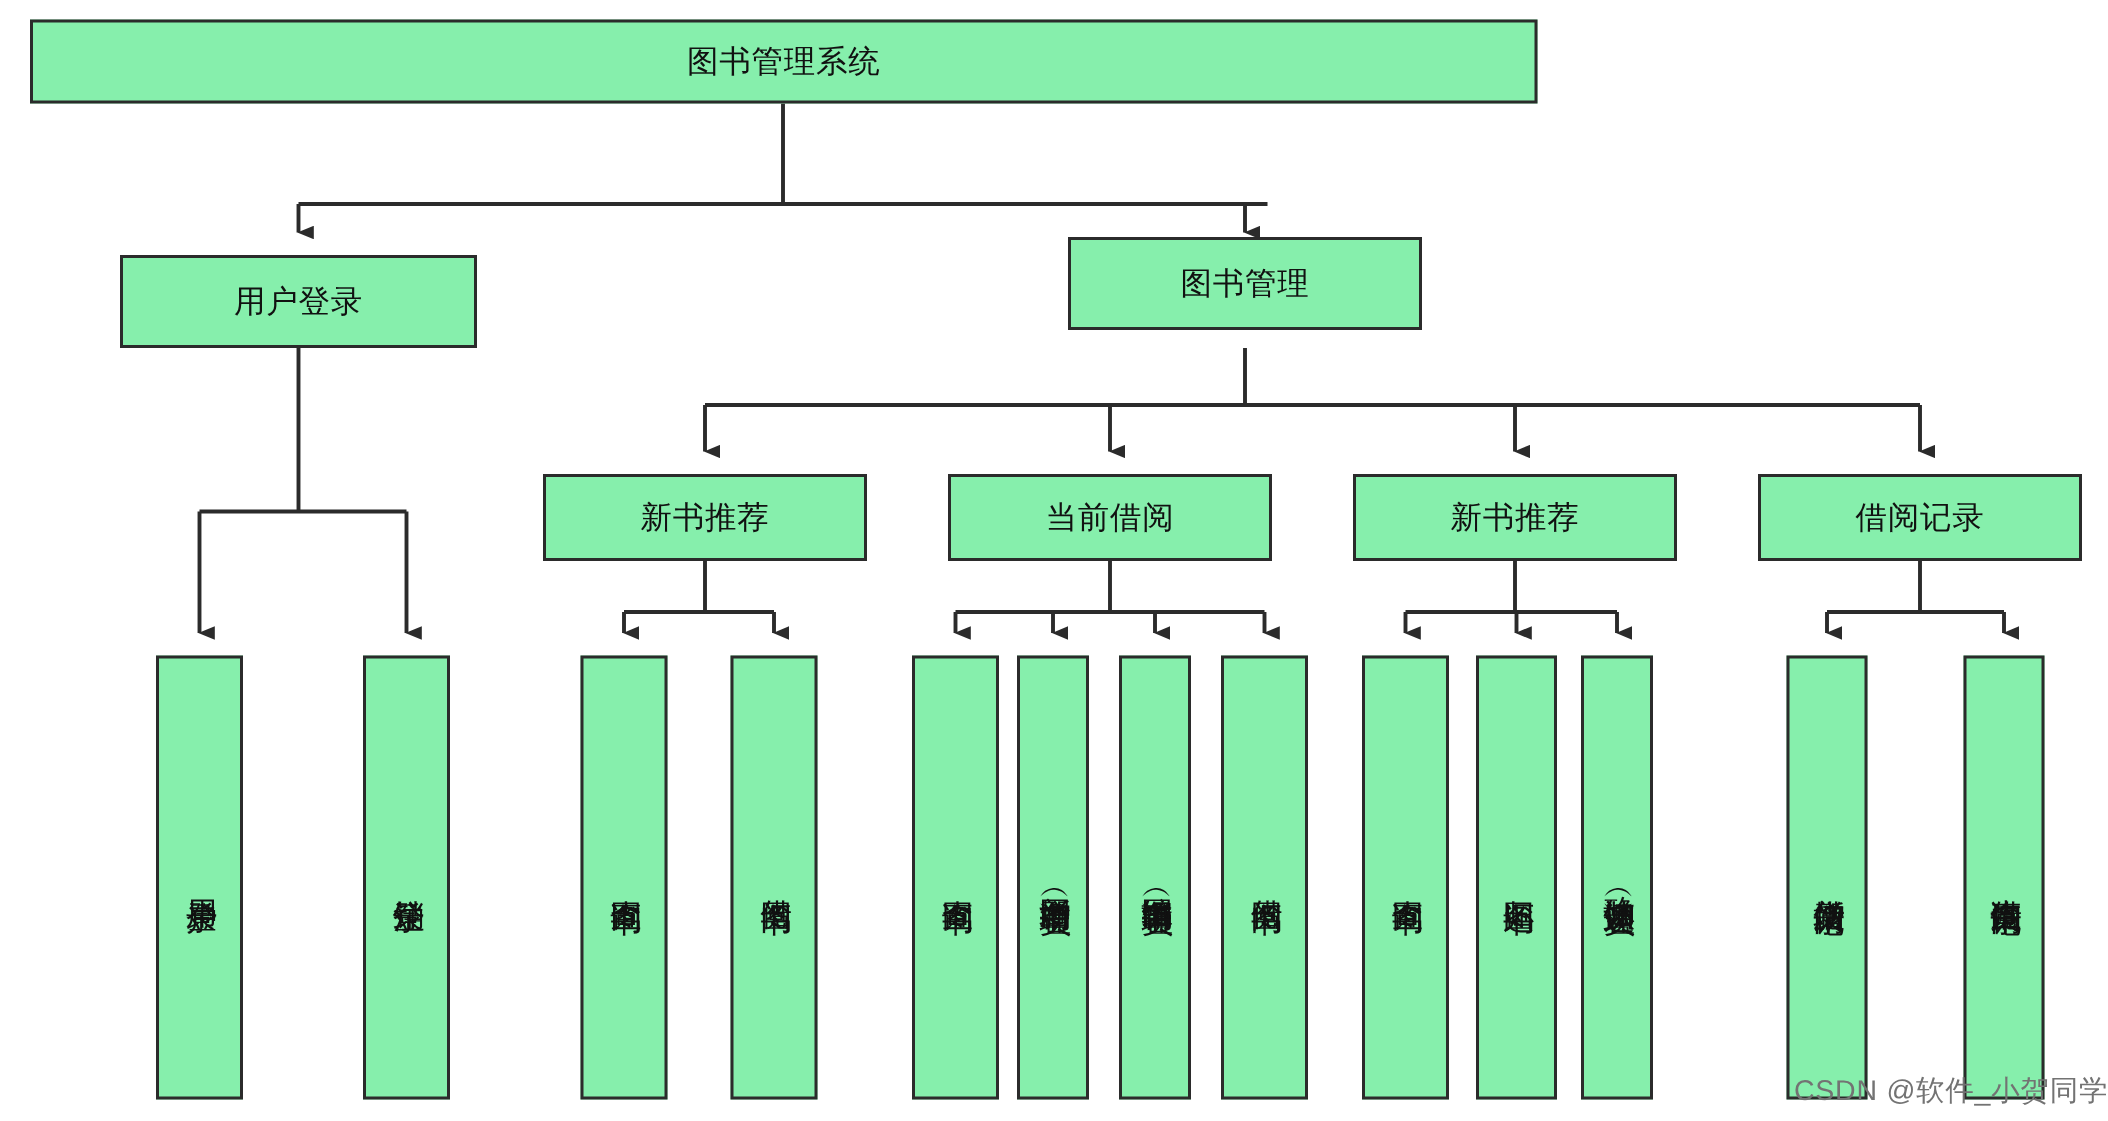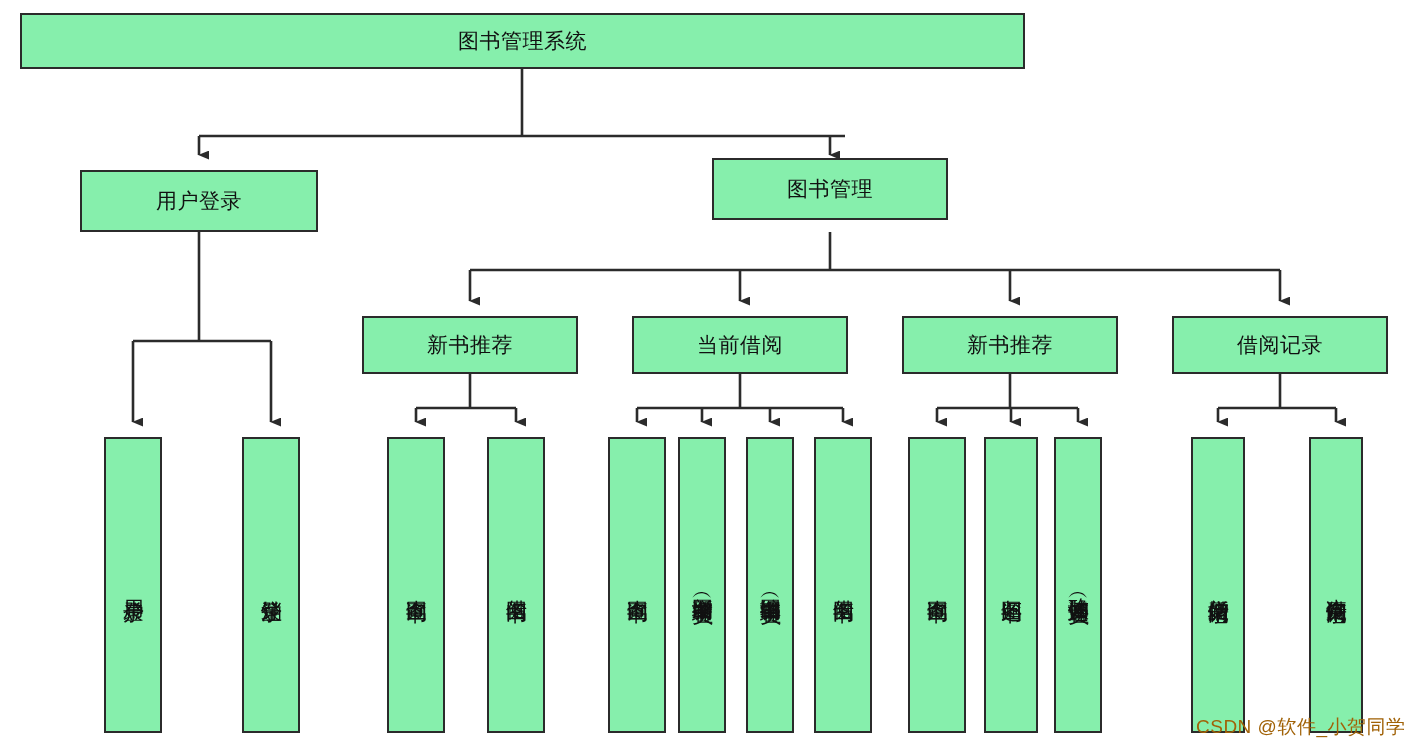--- a/index.html
+++ b/index.html
@@ -132,15 +132,15 @@
   <div class="node vert" style="left: 608px; top: 437px; width: 58px; height: 296px;">查询图书</div>
   <div class="node vert" style="left: 678px; top: 437px; width: 48px; height: 296px;">新增图书（管理员）</div>
   <div class="node vert" style="left: 746px; top: 437px; width: 48px; height: 296px;">编辑图书（管理员）</div>
   <div class="node vert" style="left: 814px; top: 437px; width: 58px; height: 296px;">借阅图书</div>
   <div class="node vert" style="left: 908px; top: 437px; width: 58px; height: 296px;">查询图书</div>
   <div class="node vert" style="left: 984px; top: 437px; width: 54px; height: 296px;">归还图书</div>
   <div class="node vert" style="left: 1054px; top: 437px; width: 48px; height: 296px;">确认归还（管理员）</div>
   <div class="node vert" style="left: 1191px; top: 437px; width: 54px; height: 296px;">新增借阅记录</div>
   <div class="node vert" style="left: 1309px; top: 437px; width: 54px; height: 296px;">查询借阅记录</div>
 
-  <div class="watermark" style="left: 1196px; top: 714px; color: #a16207;">CSDN @软件_小贺同学</div>
+  <div class="watermark" style="left: 1196px; top: 714px; color: #737373;">CSDN @软件_小贺同学</div>
 
 </div>
 
 </body></html>

